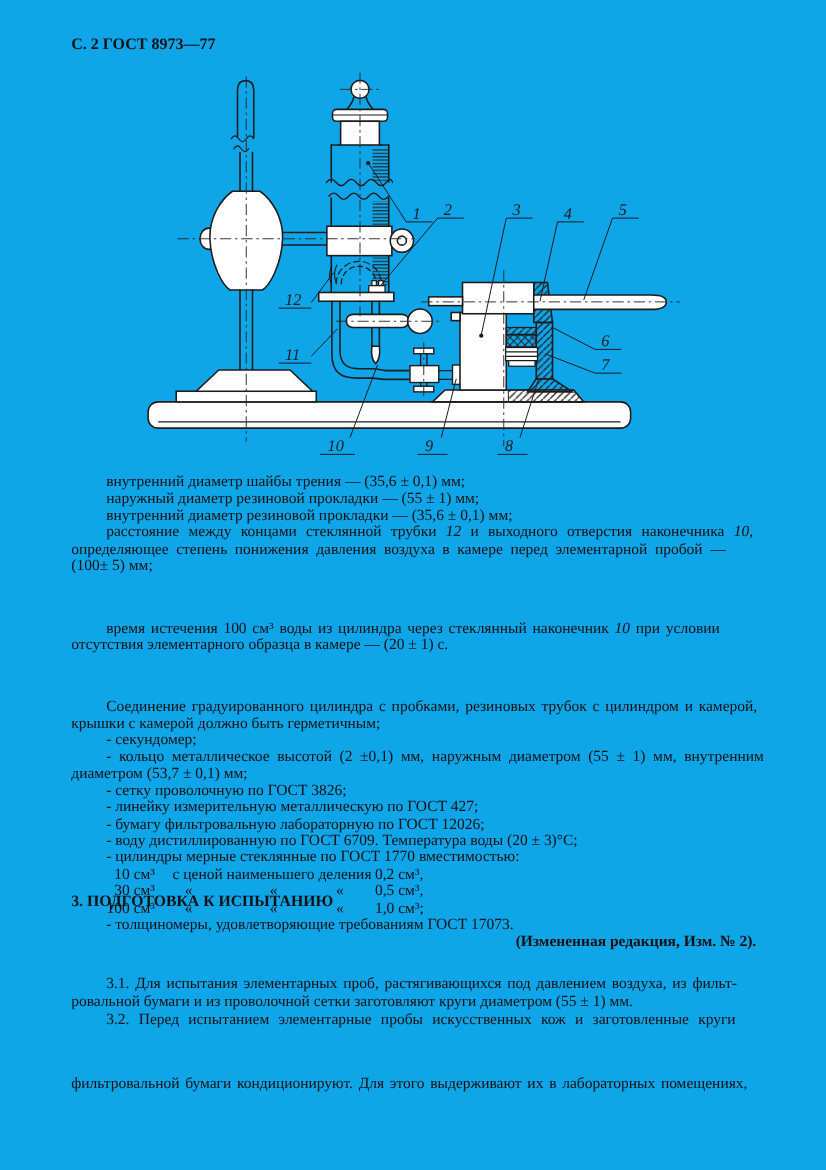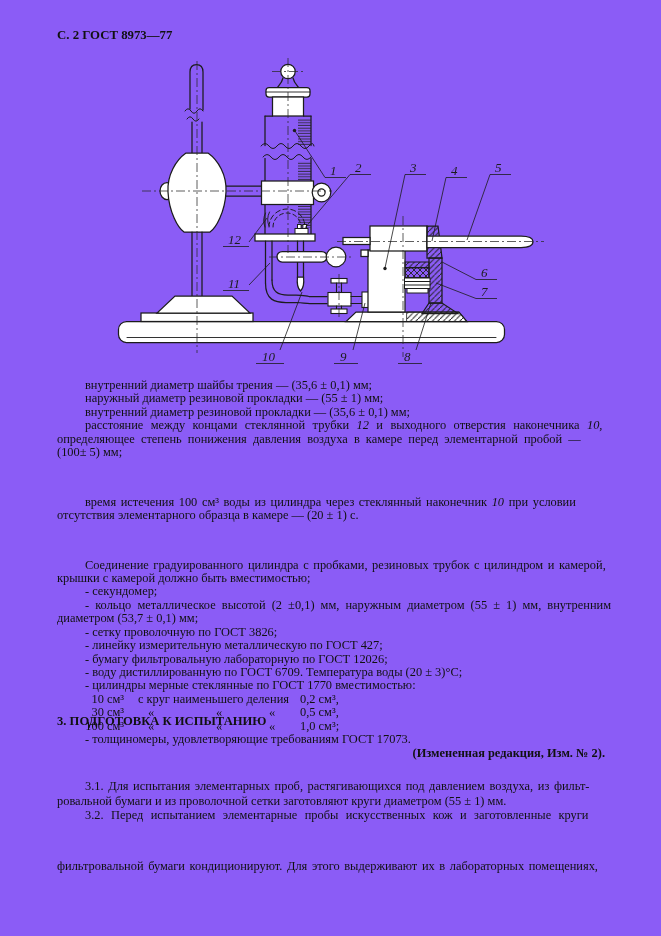--- a/index.html
+++ b/index.html
@@ -1,16 +1,16 @@
 <!DOCTYPE html>
 <html><head>
 <meta charset="utf-8">
 <style>
   html,body{margin:0;padding:0;background:#ffffff;}
-  #page{position:relative;width:661px;height:936px;background:#8b5cf6;overflow:hidden;
+  #page{position:relative;width:661px;height:936px;background:#0ea5e9;overflow:hidden;
         font-family:"Liberation Serif","DejaVu Serif",serif;color:#111;}
   #hdr{position:absolute;left:57px;top:28px;font-weight:bold;font-size:12.8px;white-space:nowrap;}
   #fig{position:absolute;left:0;top:0;width:661px;height:375px;}
   #blk1{position:absolute;left:57px;top:379px;width:548px;font-size:12.4px;}
   .ln{height:13.45px;line-height:13.45px;white-space:nowrap;}
   .ind{padding-left:28px;}
   .b{font-weight:bold;text-align:right;}
   .ws1{word-spacing:1.5px;margin-top:36px;} .ws2{word-spacing:3px;} .ws3{word-spacing:4.3px;}
   #sec-h{position:absolute;left:57px;top:714px;width:548px;text-align:left;
          font-weight:bold;font-size:12.6px;padding-right:30px;box-sizing:border-box;}
@@ -243,32 +243,32 @@
   <div id="blk1">
     <div class="ln ind">внутренний диаметр шайбы трения — (35,6 ± 0,1) мм;</div>
     <div class="ln ind">наружный диаметр резиновой прокладки — (55 ± 1) мм;</div>
     <div class="ln ind">внутренний диаметр резиновой прокладки — (35,6 ± 0,1) мм;</div>
     <div class="ln ind ws3"><span>расстояние между концами стеклянной трубки </span><i>12</i><span> и выходного отверстия наконечника </span><i>10,</i></div>
     <div class="ln ws2">определяющее степень понижения давления воздуха в камере перед элементарной пробой —</div>
     <div class="ln">(100± 5) мм;</div>
     <div class="ln ind ws1"><span>время истечения 100 см³ воды из цилиндра через стеклянный наконечник </span><i>10</i><span> при условии</span></div>
     <div class="ln">отсутствия элементарного образца в камере — (20 ± 1) с.</div>
     <div class="ln ind ws1">Соединение градуированного цилиндра с пробками, резиновых трубок с цилиндром и камерой,</div>
-    <div class="ln">крышки с камерой должно быть вместимостью;</div>
+    <div class="ln">крышки с камерой должно быть герметичным;</div>
     <div class="ln ind">- секундомер;</div>
     <div class="ln ind ws2">- кольцо металлическое высотой (2 ±0,1) мм, наружным диаметром (55 ± 1) мм, внутренним</div>
     <div class="ln">диаметром (53,7 ± 0,1) мм;</div>
     <div class="ln ind">- сетку проволочную по ГОСТ 3826;</div>
     <div class="ln ind">- линейку измерительную металлическую по ГОСТ 427;</div>
     <div class="ln ind">- бумагу фильтровальную лабораторную по ГОСТ 12026;</div>
     <div class="ln ind">- воду дистиллированную по ГОСТ 6709. Температура воды (20 ± 3)°С;</div>
     <div class="ln ind">- цилиндры мерные стеклянные по ГОСТ 1770 вместимостью:</div>
     <div class="ln row">
         <span class="cnum">10 см³</span>
-        <span class="cmid">с круг наименьшего деления</span>
+        <span class="cmid">с ценой наименьшего деления</span>
         <span class="cval">0,2 см³,</span>
       </div>
     <div class="ln row">
         <span class="cnum">30 см³</span>
         <span class="q q1">«</span>
         <span class="q q2">«</span>
         <span class="q q3">«</span>
         <span class="cval">0,5 см³,</span>
       </div>
     <div class="ln row">

